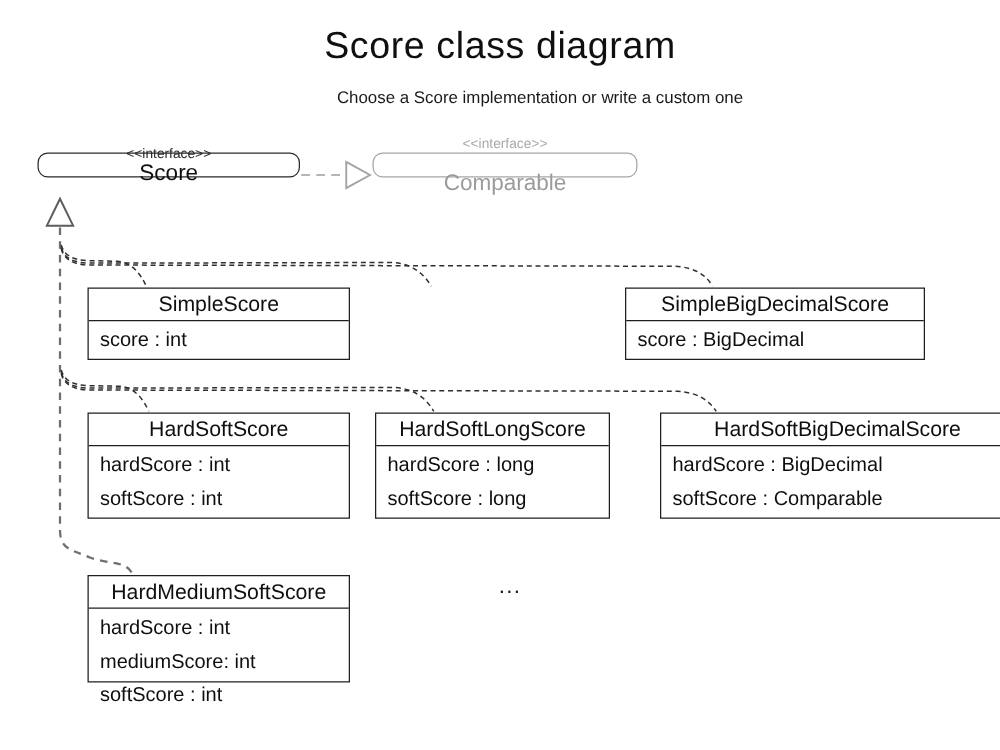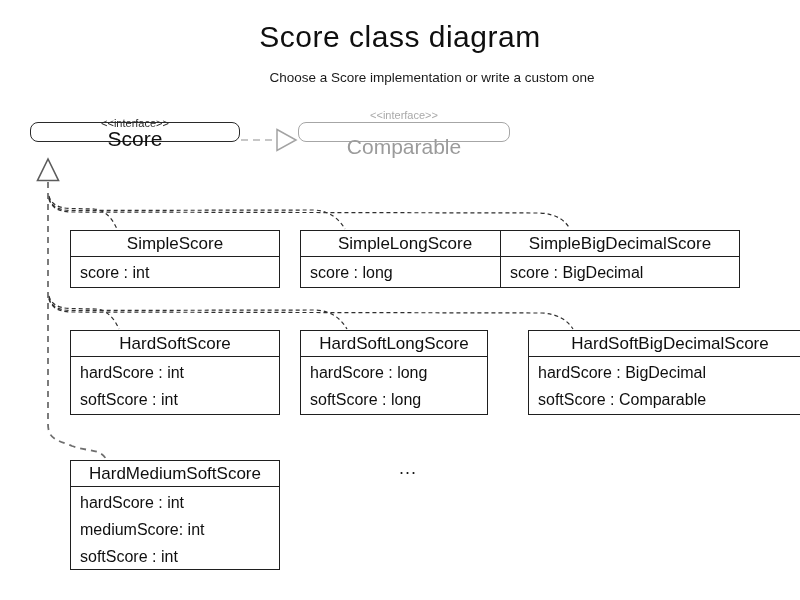--- a/index.html
+++ b/index.html
@@ -46,21 +46,21 @@
     align-items: center;
     justify-content: center;
     padding-top: 1px;
   }
   .iface .stereo {
     font-size: 11px;
     line-height: 12px;
     color: #2a2a2a;
   }
   .iface .iface-name {
-    font-size: 21px;
+    font-size: 18px;
     line-height: 19px;
     color: #0f0f0f;
   }
   .iface.muted { border-color: #a6a6a6; }
   .iface.muted .stereo { color: #a9a9a9; }
   .iface.muted .iface-name { color: #9b9b9b; margin-top: 16px; }
 
   
   .cls {
     box-sizing: border-box;
@@ -137,26 +137,20 @@
     <div class="iface-name">Comparable</div>
   </div>
 
   <div class="abs cls" style="left:70px; top:230px; width:210px; height:58px">
     <div class="cls-title">SimpleScore</div>
     <div class="cls-attrs">
       <div>score : int</div>
     </div>
   </div>
 
-  <div class="abs cls" style="left:300px; top:230px; width:210px; height:58px">
-    <div class="cls-title">SimpleLongScore</div>
-    <div class="cls-attrs">
-      <div>score : long</div>
-    </div>
-  </div>
 
   <div class="abs cls" style="left:500px; top:230px; width:240px; height:58px">
     <div class="cls-title">SimpleBigDecimalScore</div>
     <div class="cls-attrs">
       <div>score : BigDecimal</div>
     </div>
   </div>
 
   <div class="abs cls" style="left:70px; top:330px; width:210px; height:85px">
     <div class="cls-title">HardSoftScore</div>
@@ -175,21 +169,21 @@
   </div>
 
   <div class="abs cls" style="left:528px; top:330px; width:284px; height:85px">
     <div class="cls-title">HardSoftBigDecimalScore</div>
     <div class="cls-attrs">
       <div>hardScore : BigDecimal</div>
       <div>softScore : Comparable</div>
     </div>
   </div>
 
-  <div class="abs cls" style="left:70px; top:460px; width:210px; height:110px">
+  <div class="abs cls" style="left:70px; top:460px; width:210px; height:86px">
     <div class="cls-title">HardMediumSoftScore</div>
     <div class="cls-attrs">
       <div>hardScore : int</div>
       <div>mediumScore: int</div>
       <div>softScore : int</div>
     </div>
   </div>
 
   <div class="abs ellipsis" style="left:399px; top:458px;">...</div>
 

